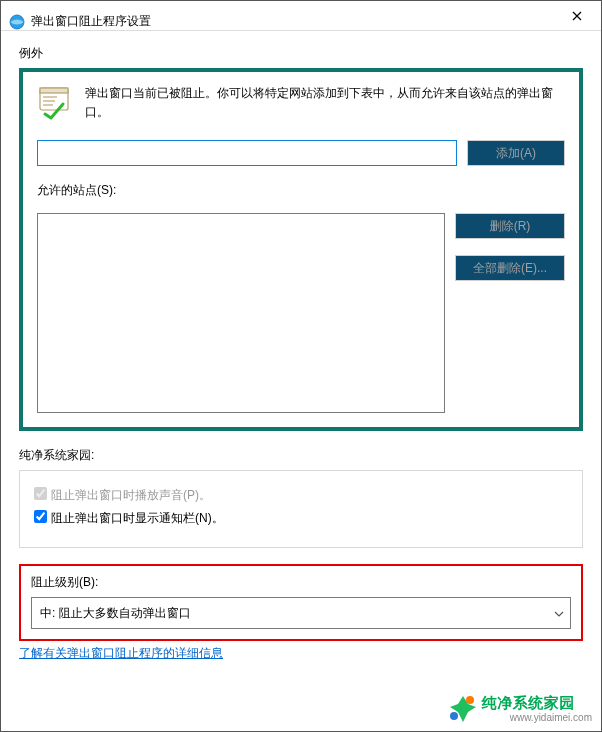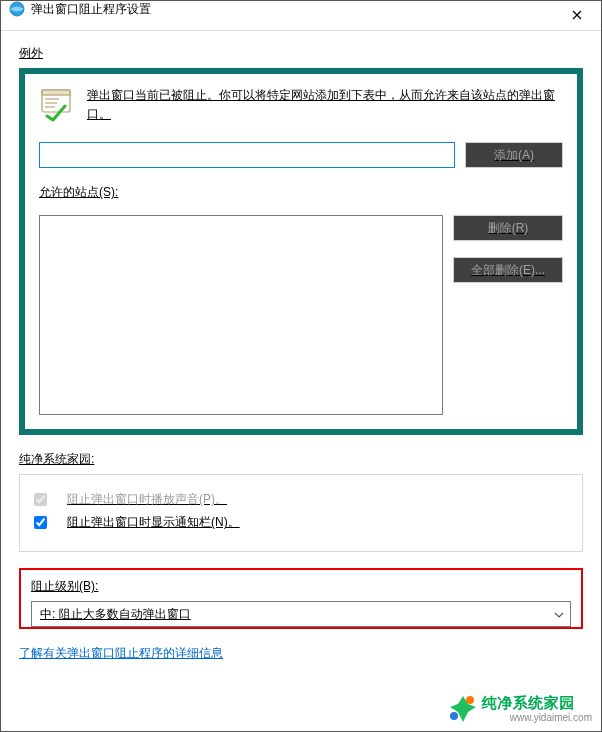--- a/index.html
+++ b/index.html
@@ -16,44 +16,43 @@
   width: 602px;
   height: 732px;
   border: 1px solid #555;
   background: #fff;
   display: flex;
   flex-direction: column;
 }
 .titlebar {
   height: 30px;
   display: flex;
-  align-items: flex-start;
+  align-items: flex-end;
   padding: 0 4px 0 8px;
   border-bottom: 1px solid #ddd;
 }
 .titlebar .app-icon {
   width: 16px; height: 16px; margin-right: 6px;
   display: inline-flex; align-items: center; justify-content: center;
 }
 .titlebar .title { flex: 1; font-size: 12px; color: #000; }
 .titlebar .close {
   width: 40px; height: 28px; display: flex; align-items: center; justify-content: center;
   font-size: 14px; color: #000; cursor: default;
 }
 .content {
   flex: 1;
   padding: 14px 18px 8px 18px;
   display: flex;
   flex-direction: column;
   overflow: hidden;
-  text-decoration: underline;
 }
 .group-label { font-size: 12px; color: #000; margin-bottom: 6px; }
 .exceptions-group {
-  border: 6px solid #0f766e;
+  border: 4px solid #0f766e;
   padding: 12px 14px 14px 14px;
   margin-bottom: 16px;
   flex: 0 0 auto;
 }
 .intro-row { display: flex; align-items: flex-start; gap: 12px; margin-bottom: 18px; }
 .intro-icon { width: 36px; height: 36px; flex: 0 0 auto; }
 .intro-text { font-size: 12px; line-height: 1.6; color: #000; }
 .field-label { font-size: 12px; margin-bottom: 4px; color: #000; }
 .row { display: flex; gap: 10px; align-items: stretch; }
 .input-address {
@@ -66,48 +65,47 @@
 .btn {
   min-width: 98px; height: 26px;
   background: #e1e1e1;
   border: 1px solid #adadad;
   color: #6d6d6d;
   font-size: 12px;
   padding: 0 10px;
   cursor: default;
   display: inline-flex; align-items: center; justify-content: center;
 }
-.btn.disabled { color: #a0a0a0; background: #404040; border-color: #d0d0d0; }
+.btn.disabled { color: #a0a0a0; background: #0c4a6e; border-color: #d0d0d0; }
 .allowed-row { display: flex; gap: 10px; margin-top: 14px; }
 .listbox {
   flex: 1; height: 200px;
   border: 1px solid #7a7a7a; background: #fff;
 }
 .side-buttons { display: flex; flex-direction: column; gap: 16px; width: 110px; }
 .side-buttons .btn { width: 110px; }
 
 .notify-group {
   border: 1px solid #d8d8d8;
   padding: 10px 14px 14px 14px;
   margin-bottom: 16px;
 }
-.checkbox-row { display: flex; align-items: center; gap: 20px; margin: 6px 0; font-size: 12px; }
+.checkbox-row { display: flex; align-items: flex-start; gap: 4px; margin: 6px 0; font-size: 12px; }
 .checkbox-row input[type=checkbox] { width: 13px; height: 13px; }
 .checkbox-row.disabled { color: #9a9a9a; }
 .checkbox-row.disabled input { accent-color: #bbb; }
 
 .level-highlight {
   border: 2px solid #e40000;
-  padding: 8px 10px 0 10px;
-  margin-bottom: 12px;
+  padding: 8px 10px 10px 10px;
 }
 .level-label { font-size: 12px; margin-bottom: 6px; }
 .select-wrap { position: relative; }
 .select-box {
-  width: 100%; height: 26px;
+  width: 100%; height: 32px;
   border: 1px solid #7a7a7a;
   display: flex; align-items: center; justify-content: space-between;
   padding: 0 6px 0 8px;
   font-size: 12px;
   background: #fff;
 }
 .select-box .chevron { font-size: 10px; color: #555; }
 
 .link-row { padding: 4px 0 0 0; }
 .link-row a { color: #0066cc; font-size: 12px; text-decoration: underline; cursor: default; text-align: right; }

